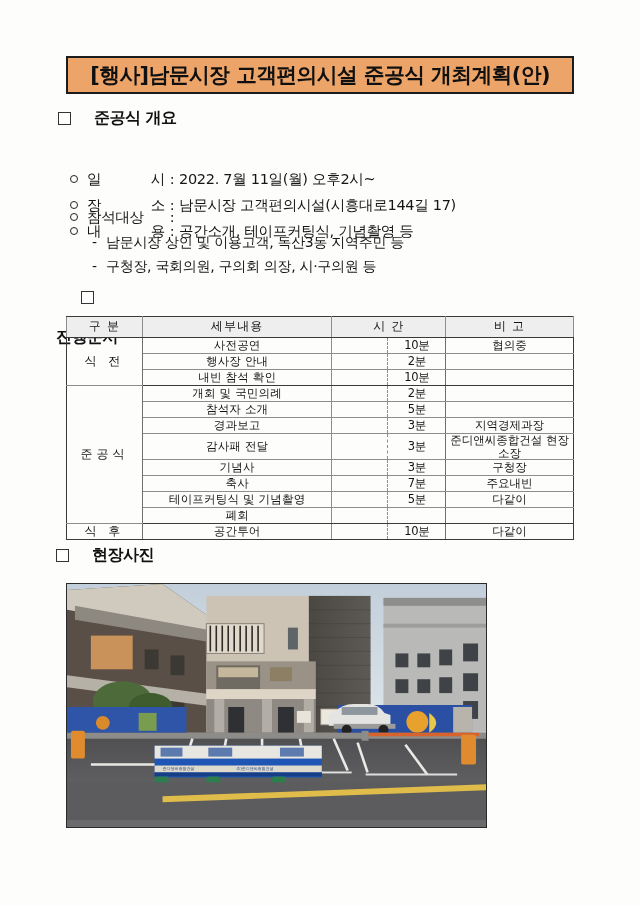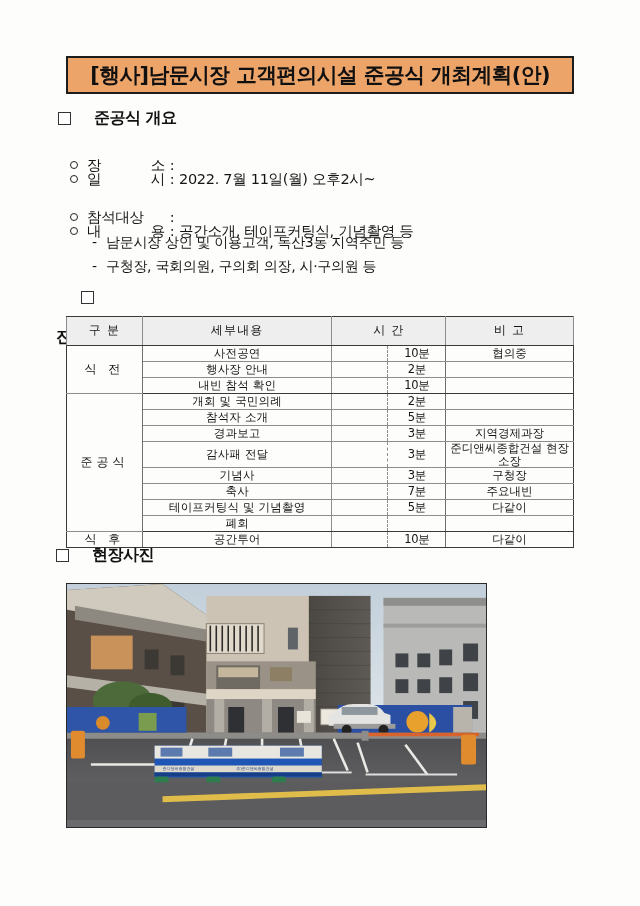--- a/index.html
+++ b/index.html
@@ -143,21 +143,21 @@
     border: 0.8px solid #8d8d8d;
     text-align: center;
     height: 16px;
     padding: 0 2px;
     font-weight: 400;
     line-height: 1.1;
     box-sizing: border-box;
   }
   #program-table thead th {
     background: #eeeeee;
-    height: 29px;
+    height: 21px;
     font-size: 12px;
     letter-spacing: 1.2px;
     border-top: 1.5px solid #3a3a3a;
     border-bottom: 1.3px solid #3a3a3a;
   }
   #program-table td.group {
     letter-spacing: 4px;
     font-size: 12px;
     border-left: 1.3px solid #3a3a3a;
     border-right: 1px solid #6f6f6f;
@@ -225,20 +225,21 @@
       <span class="ov-value">2022. 7월 11일(월) 오후2시~</span>
     </div>
 
     <div class="ov-row">
       <span class="ov-marker"></span>
       <span class="ov-label spread">
         <span>장</span>
         <span>소</span>
       </span>
       <span class="ov-sep">:</span>
+      <span class="ov-value">남문시장 고객편의시설(시흥대로144길 17)</span>
     </div>
 
     <div class="ov-row">
       <span class="ov-marker"></span>
       <span class="ov-label spread">
         <span>내</span>
         <span>용</span>
       </span>
       <span class="ov-sep">:</span>
       <span class="ov-value">공간소개, 테이프커팅식, 기념촬영 등</span>

